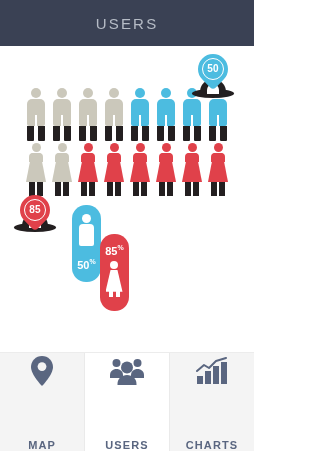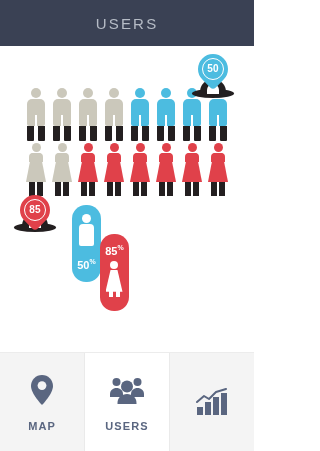--- a/index.html
+++ b/index.html
@@ -267,21 +267,21 @@
     display: flex;
     border-top: 1px solid #ececec;
     background: #f4f4f4;
   }
   .tab {
     flex: 1 1 0;
     background: #f4f4f4;
     display: flex;
     flex-direction: column;
     align-items: center;
-    justify-content: center;
+    justify-content: space-between;
     border-right: 1px solid #eaeaea;
     box-sizing: border-box;
     cursor: pointer;
   }
   .tab:last-child { border-right: none; }
   .tab.active { background: #ffffff; }
   .tab .ticon {
     height: 36px;
     display: flex;
     align-items: center;
@@ -510,16 +510,17 @@
     <div class="tab">
       <div class="ticon">
         <svg width="32" height="28" viewBox="0 0 32 28" aria-hidden="true">
           <rect x="1" y="19" width="6" height="8" fill="#5a6680"></rect>
           <rect x="9" y="14" width="6" height="13" fill="#5a6680"></rect>
           <rect x="17" y="9" width="6" height="18" fill="#5a6680"></rect>
           <rect x="25" y="5" width="6" height="22" fill="#5a6680"></rect>
           <path d="M1 14 L8 8 L13 11 L20 4 L30 1" stroke="#5a6680" stroke-width="2" fill="none" stroke-linecap="round" stroke-linejoin="round"></path>
         </svg>
       </div>
+      <div class="tlabel">CHARTS</div>
     </div>
 
   </div>
 </div>
 
 </body></html>

